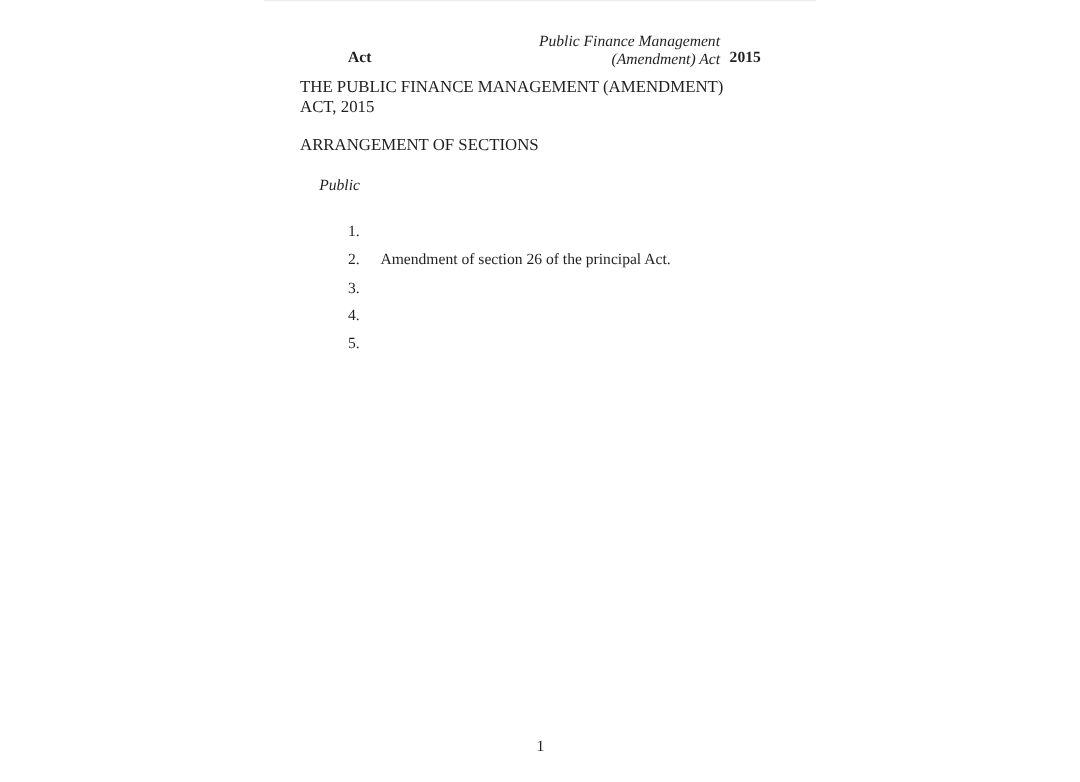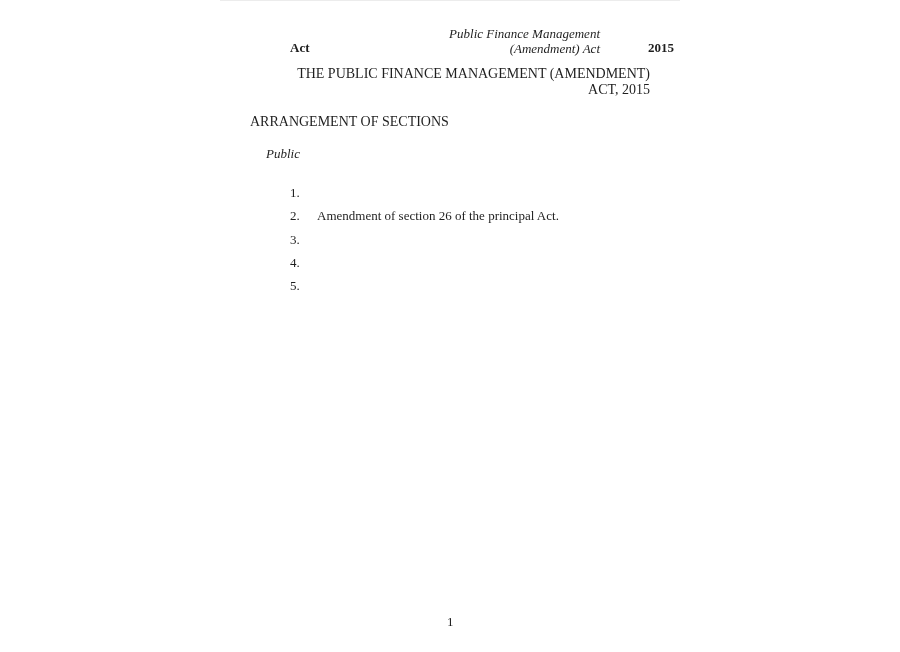--- a/index.html
+++ b/index.html
@@ -29,36 +29,35 @@
       top: 40px;
       font-size: 13px;
       font-weight: bold;
       margin-left: 24px;
     }
     .header-right {
       left: 608px;
       top: 40px;
       font-size: 13px;
       font-weight: bold;
-      margin-left: 40px;
     }
     .header-center {
       left: 300px;
       width: 300px;
       text-align: right;
       font-size: 13px;
       font-style: italic;
       line-height: 15px;
     }
     .header-center.l1 { top: 26px; }
     .header-center.l2 { top: 41px; }
     .title {
       left: 250px;
       width: 400px;
-      text-align: right;
+      text-align: left;
       font-size: 14px;
       line-height: 16px;
     }
     .title.l1 { top: 66px; }
     .title.l2 { top: 82px; }
     .arrangement {
       left: 250px;
       width: 400px;
       text-align: left;
       top: 114px;

